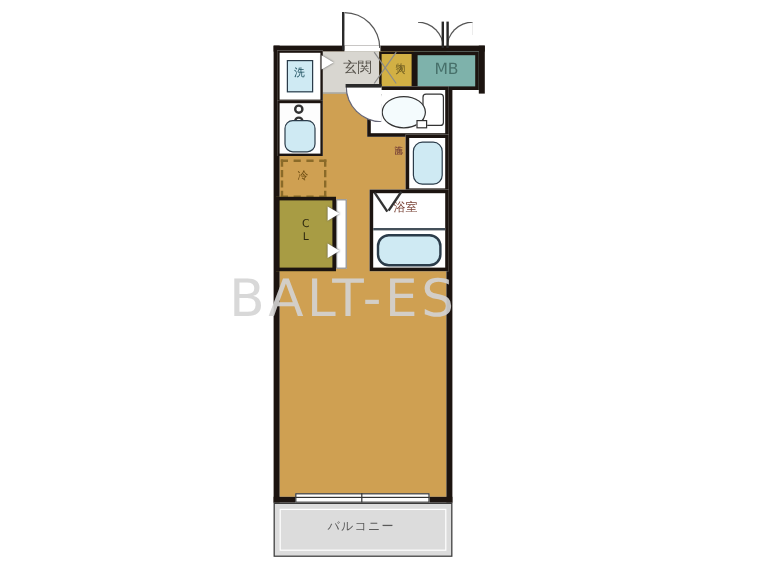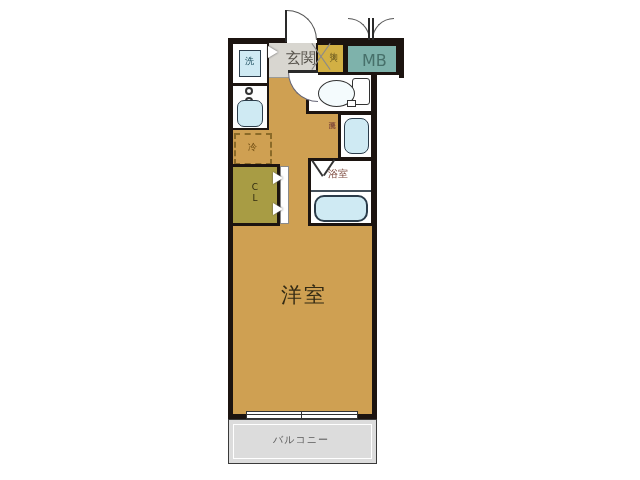--- a/index.html
+++ b/index.html
@@ -26,30 +26,30 @@
 
   <div class="abs wall" style="left:228px;top:38px;width:176px;height:5px;"></div>
   <div class="abs" style="left:287px;top:38px;width:30px;height:5px;background:#fff;"></div>
   <div class="abs wall" style="left:228px;top:38px;width:5px;height:381px;"></div>
   <div class="abs wall" style="left:372px;top:72px;width:5px;height:347px;"></div>
   <div class="abs wall" style="left:399px;top:38px;width:5px;height:40px;"></div>
   <div class="abs wall" style="left:228px;top:414px;width:20px;height:5px;"></div>
   <div class="abs wall" style="left:356px;top:414px;width:21px;height:5px;"></div>
 
   <div class="abs" style="left: 266px; top: 43px; width: 52px; height: 35px; border-bottom: 1px solid rgb(154, 154, 150); background-color: rgb(216, 214, 208);"></div>
-  <div class="abs lbl" style="left:286px;top:50px;font-size:15px;color:#55514a;">玄関</div>
+  <div class="abs lbl" style="left:286px;top:50px;font-size:12px;color:#55514a;">玄関</div>
 
   <div class="abs" style="left: 316px; top: 43px; width: 29px; height: 31px; border: 2px solid rgb(28, 20, 16); background-color: rgb(210, 176, 68);"></div>
   <div class="abs lbl vert" style="left:328px;top:46px;font-size:8px;color:#6b5a20;">物入</div>
 
   <div class="abs thinline" style="left:305px;top:56px;width:32px;height:1px;transform:rotate(55deg);"></div>
   <div class="abs thinline" style="left:305px;top:56px;width:32px;height:1px;transform:rotate(-55deg);"></div>
 
   <div class="abs" style="left: 345px; top: 43px; width: 54px; height: 32px; border: 3px solid rgb(28, 20, 16); background-color: rgb(126, 178, 171);"></div>
-  <div class="abs lbl" style="left:362px;top:52px;font-size:16px;color:#47706a;">MB</div>
+  <div class="abs lbl" style="left:362px;top:52px;font-size:13px;color:#47706a;">MB</div>
 
   <div class="abs" style="left:231px;top:42px;width:38px;height:43px;background:#fff;border:2px solid #1c1410;"></div>
   <div class="abs fixture" style="left:239px;top:50px;width:22px;height:27px;border-width:1.5px;"></div>
   <div class="abs lbl" style="left:245px;top:57px;font-size:9px;color:#1d4f5e;">洗</div>
 
   <div class="abs" style="left:231px;top:84px;width:38px;height:46px;background:#fdfdfd;border:2px solid #1c1410;"></div>
   <div class="abs" style="left:245px;top:87px;width:8px;height:8px;border:2px solid #333;border-radius:50%;"></div>
   <div class="abs" style="left:245px;top:97px;width:8px;height:8px;border:2px solid #333;border-radius:50%;"></div>
   <div class="abs fixture" style="left:237px;top:100px;width:26px;height:27px;border-radius:7px;border-width:1.5px;"></div>
 
@@ -85,25 +85,25 @@
   <div class="abs arcTR" style="left:287px;top:10px;width:30px;height:30px;"></div>
   <div class="abs leaf" style="left:285px;top:10px;width:2px;height:32px;"></div>
   <div class="abs tri-right" style="left:268px;top:46px;"></div>
 
   <div class="abs arcTR" style="left:348px;top:18px;width:22px;height:22px;"></div>
   <div class="abs arcTL" style="left:372px;top:18px;width:22px;height:22px;"></div>
   <div class="abs leaf" style="left:368px;top:18px;width:2px;height:22px;"></div>
   <div class="abs leaf" style="left:372px;top:18px;width:2px;height:22px;"></div>
 
   <div class="abs" style="left:262px;top:283px;width:84px;text-align:center;font-size:21px;letter-spacing:2px;color:#332a14;line-height:1.2;">
-    <div>洋室</div>
   </div>
 
   <div class="abs" style="left:246px;top:411px;width:112px;height:8px;background:#fff;border:1px solid #333;"></div>
   <div class="abs" style="left:246px;top:414px;width:112px;height:1px;background:#333;"></div>
   <div class="abs" style="left:301px;top:411px;width:1px;height:8px;background:#333;"></div>
 
   <div class="abs" style="left: 228px; top: 419px; width: 149px; height: 45px; border: 1.5px solid rgb(58, 58, 58); background-color: rgb(220, 220, 220);"></div>
   <div class="abs" style="left:233px;top:424px;width:139px;height:35px;border:1px solid #fff;"></div>
   <div class="abs lbl" style="left:273px;top:434px;font-size:10px;color:#5a5a5a;letter-spacing:1px;">バルコニー</div>
 
+  <div class="abs watermark" style="left:191px;top:224px;">BALT-ES</div>
 
 </div>
 
 </body></html>

